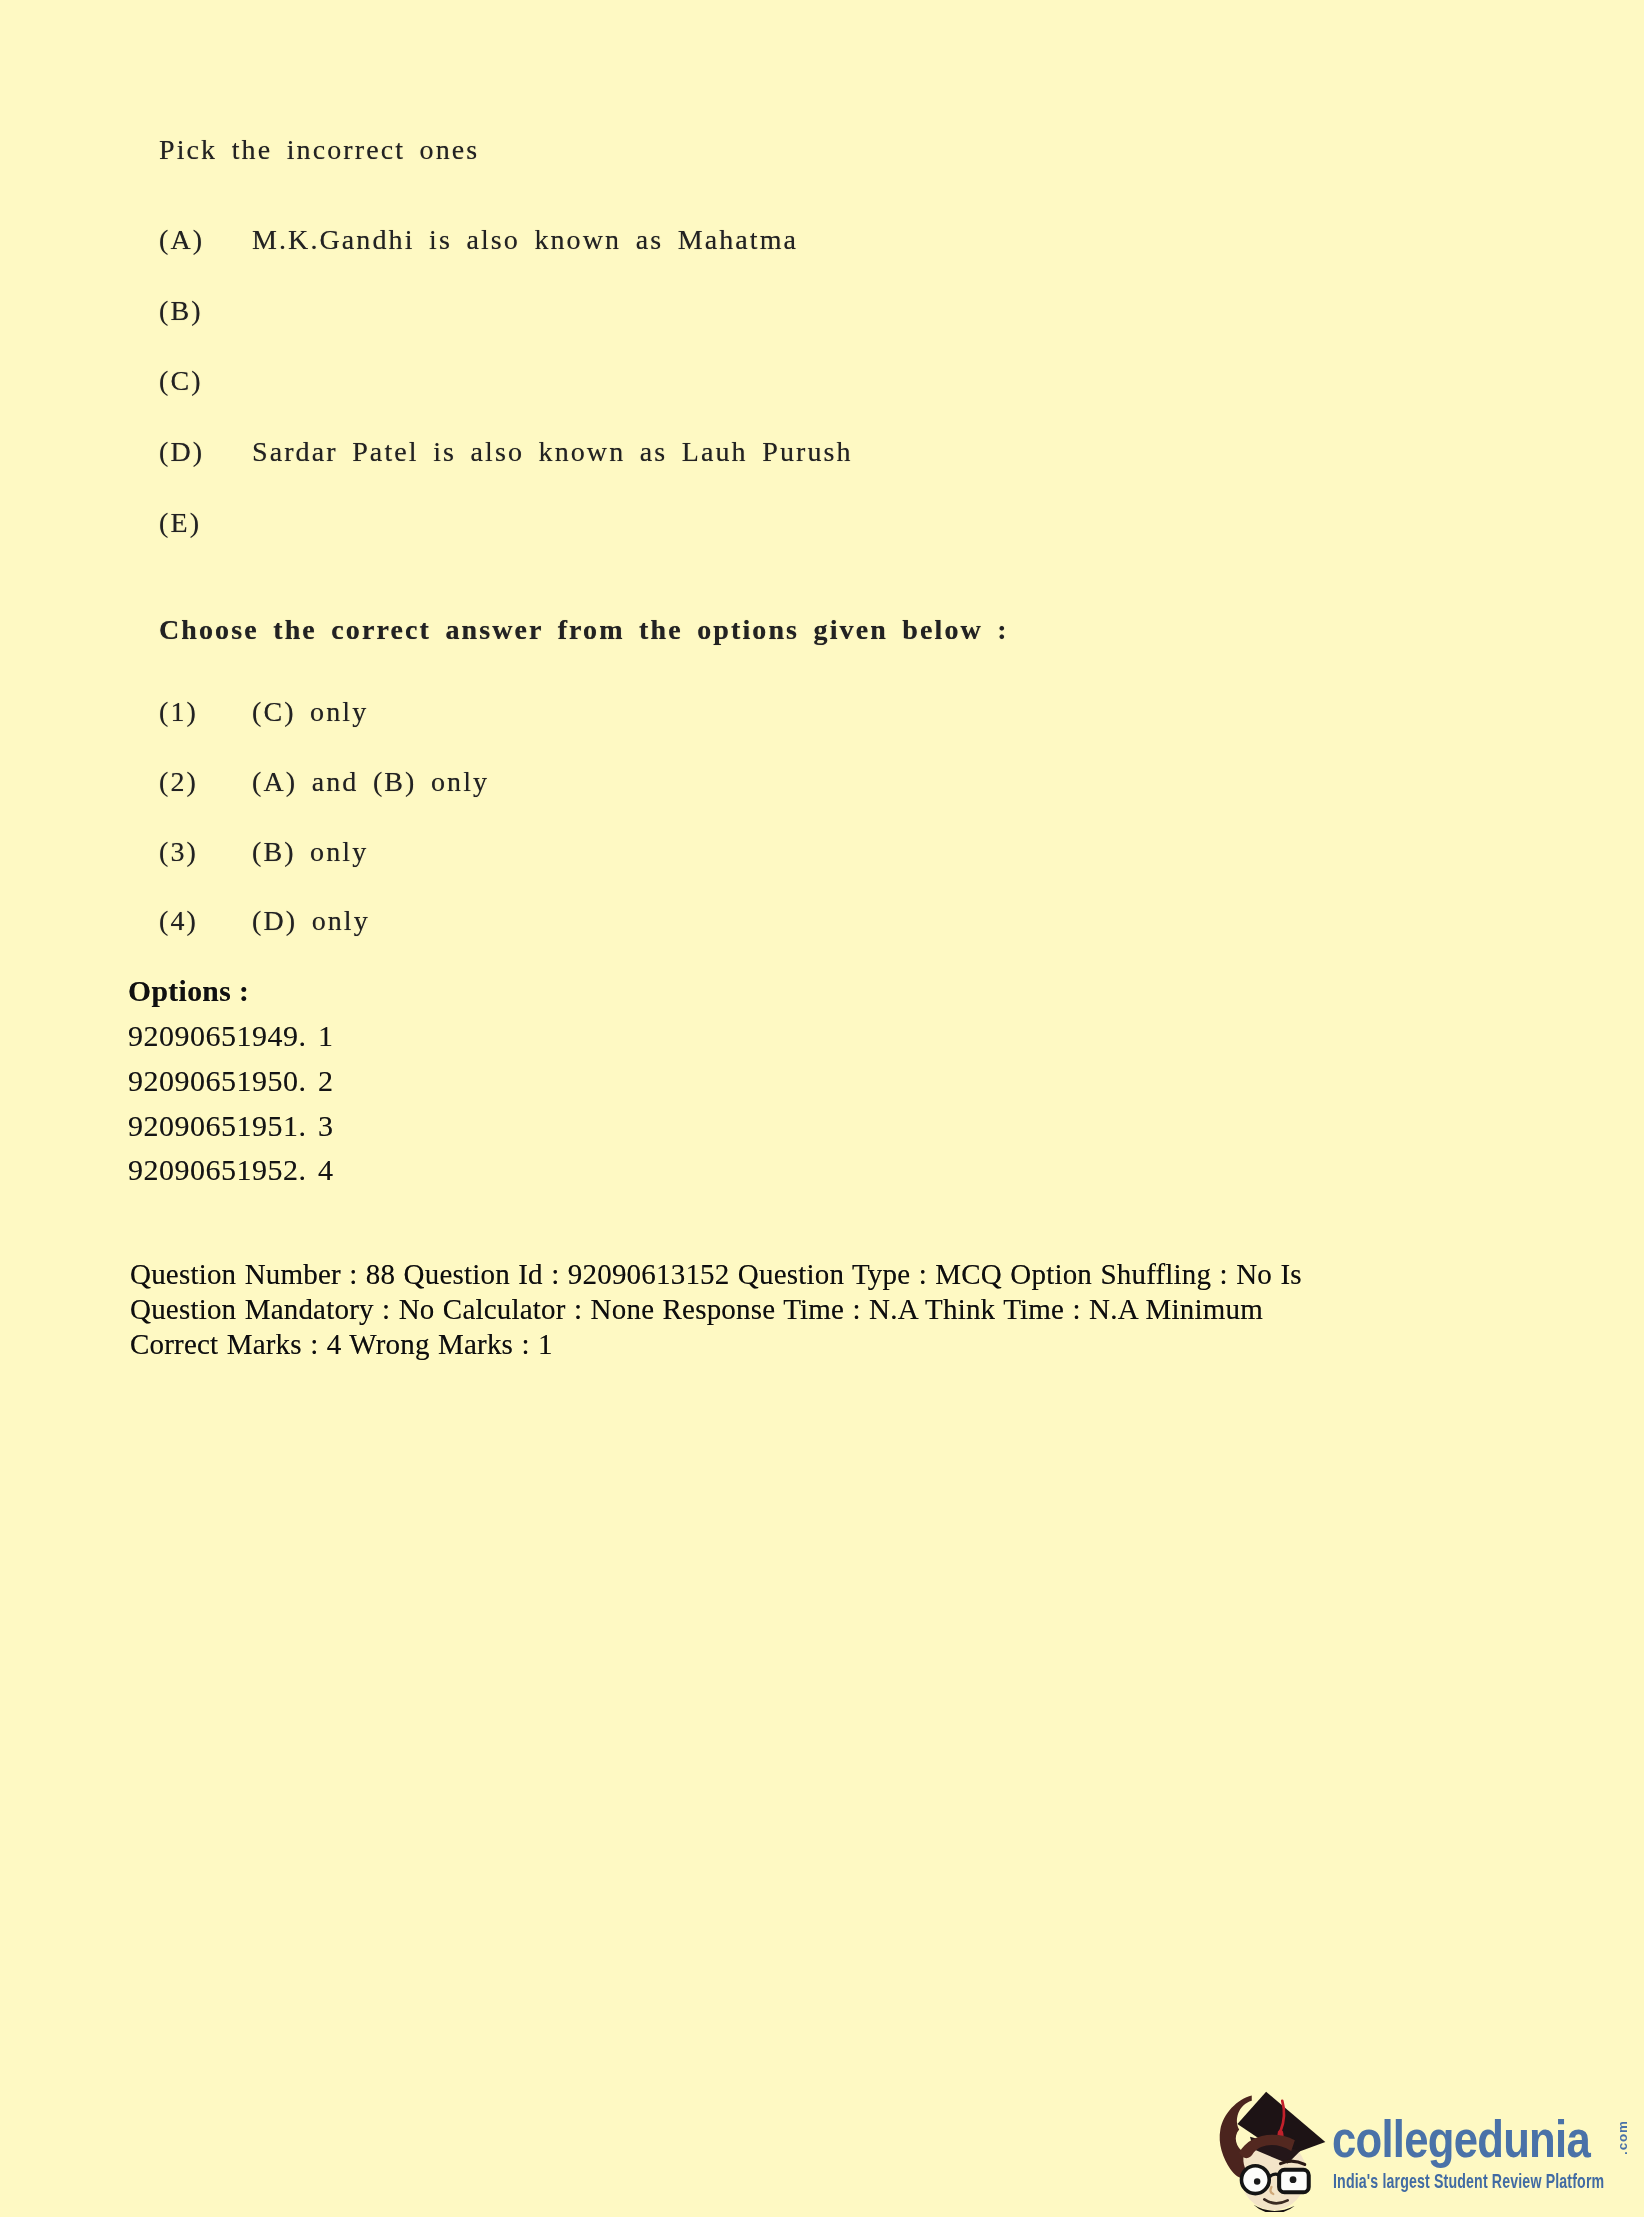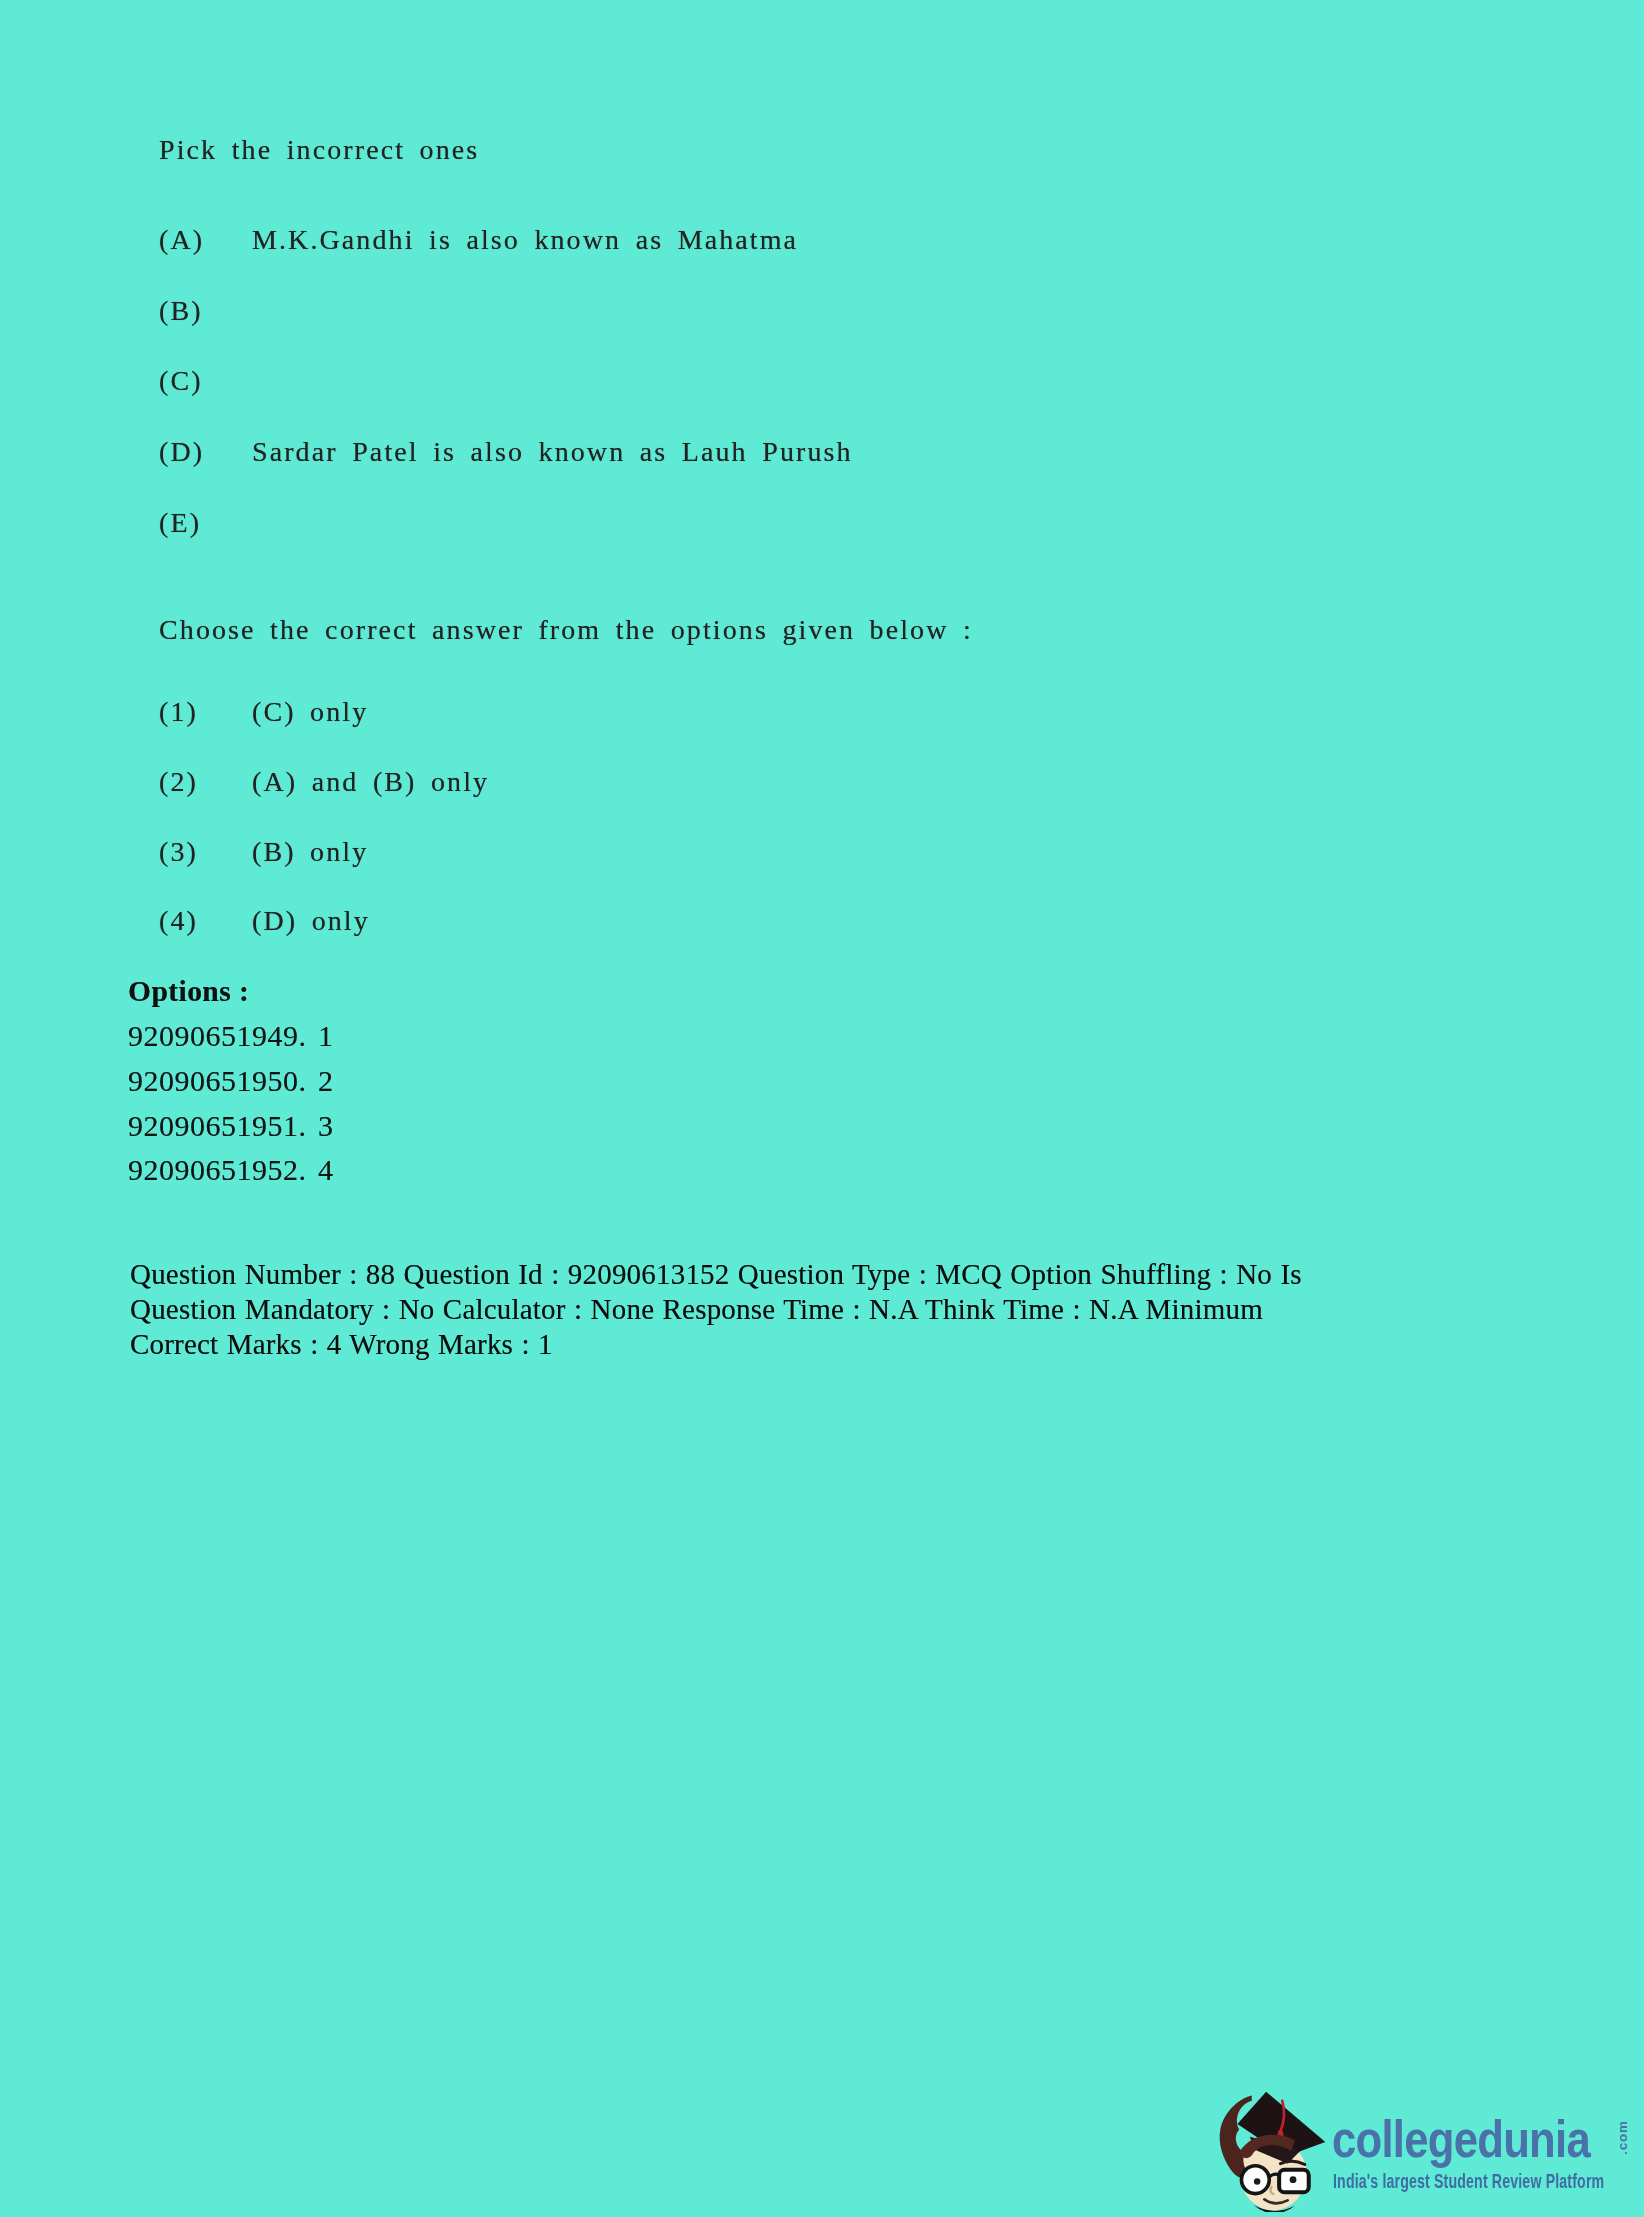--- a/index.html
+++ b/index.html
@@ -1,37 +1,37 @@
 <!DOCTYPE html>
 <html style="font-size:14.3px"><head>
 <meta charset="utf-8">
 <style>
   html,body{margin:0;padding:0;background:#e8e8e8;}
   .page{
     position:relative;
     width:1644px;height:2217px;
-    background:#5eead4;
+    background:#fef9c3;
     overflow:hidden;
     font-family:"Liberation Serif", serif;
     color:#1f1f1f;
   }
   
   .qtext{
     font-size:28px;
     letter-spacing:2.1px;
     word-spacing:5.4px;
     color:#222;
     text-shadow:0 0 0.7px rgba(30,30,30,.55);
     white-space:nowrap;
   }
   .row{position:absolute;left:159px;display:flex;}
   .row .lbl{display:inline-block;width:93px;flex:0 0 93px;}
   .prompt{position:absolute;left:159px;top:134px;}
   .st-a{top:224px}.st-b{top:295px}.st-c{top:365px}.st-d{top:436px}.st-e{top:507px}
-  .choose{position:absolute;left:159px;top:614px;}
+  .choose{position:absolute;left:159px;top:614px;font-weight:bold;}
   .an-1{top:696px}.an-2{top:766px}.an-3{top:836px}.an-4{top:905px}
 
   
   .opt-heading{
     position:absolute;left:128px;top:975px;
     font-size:29.6px;font-weight:bold;letter-spacing:0.4px;color:#101010;
     text-shadow:0 0 0.5px rgba(20,20,20,.5);
   }
   .opt-id{
     position:absolute;left:128px;

